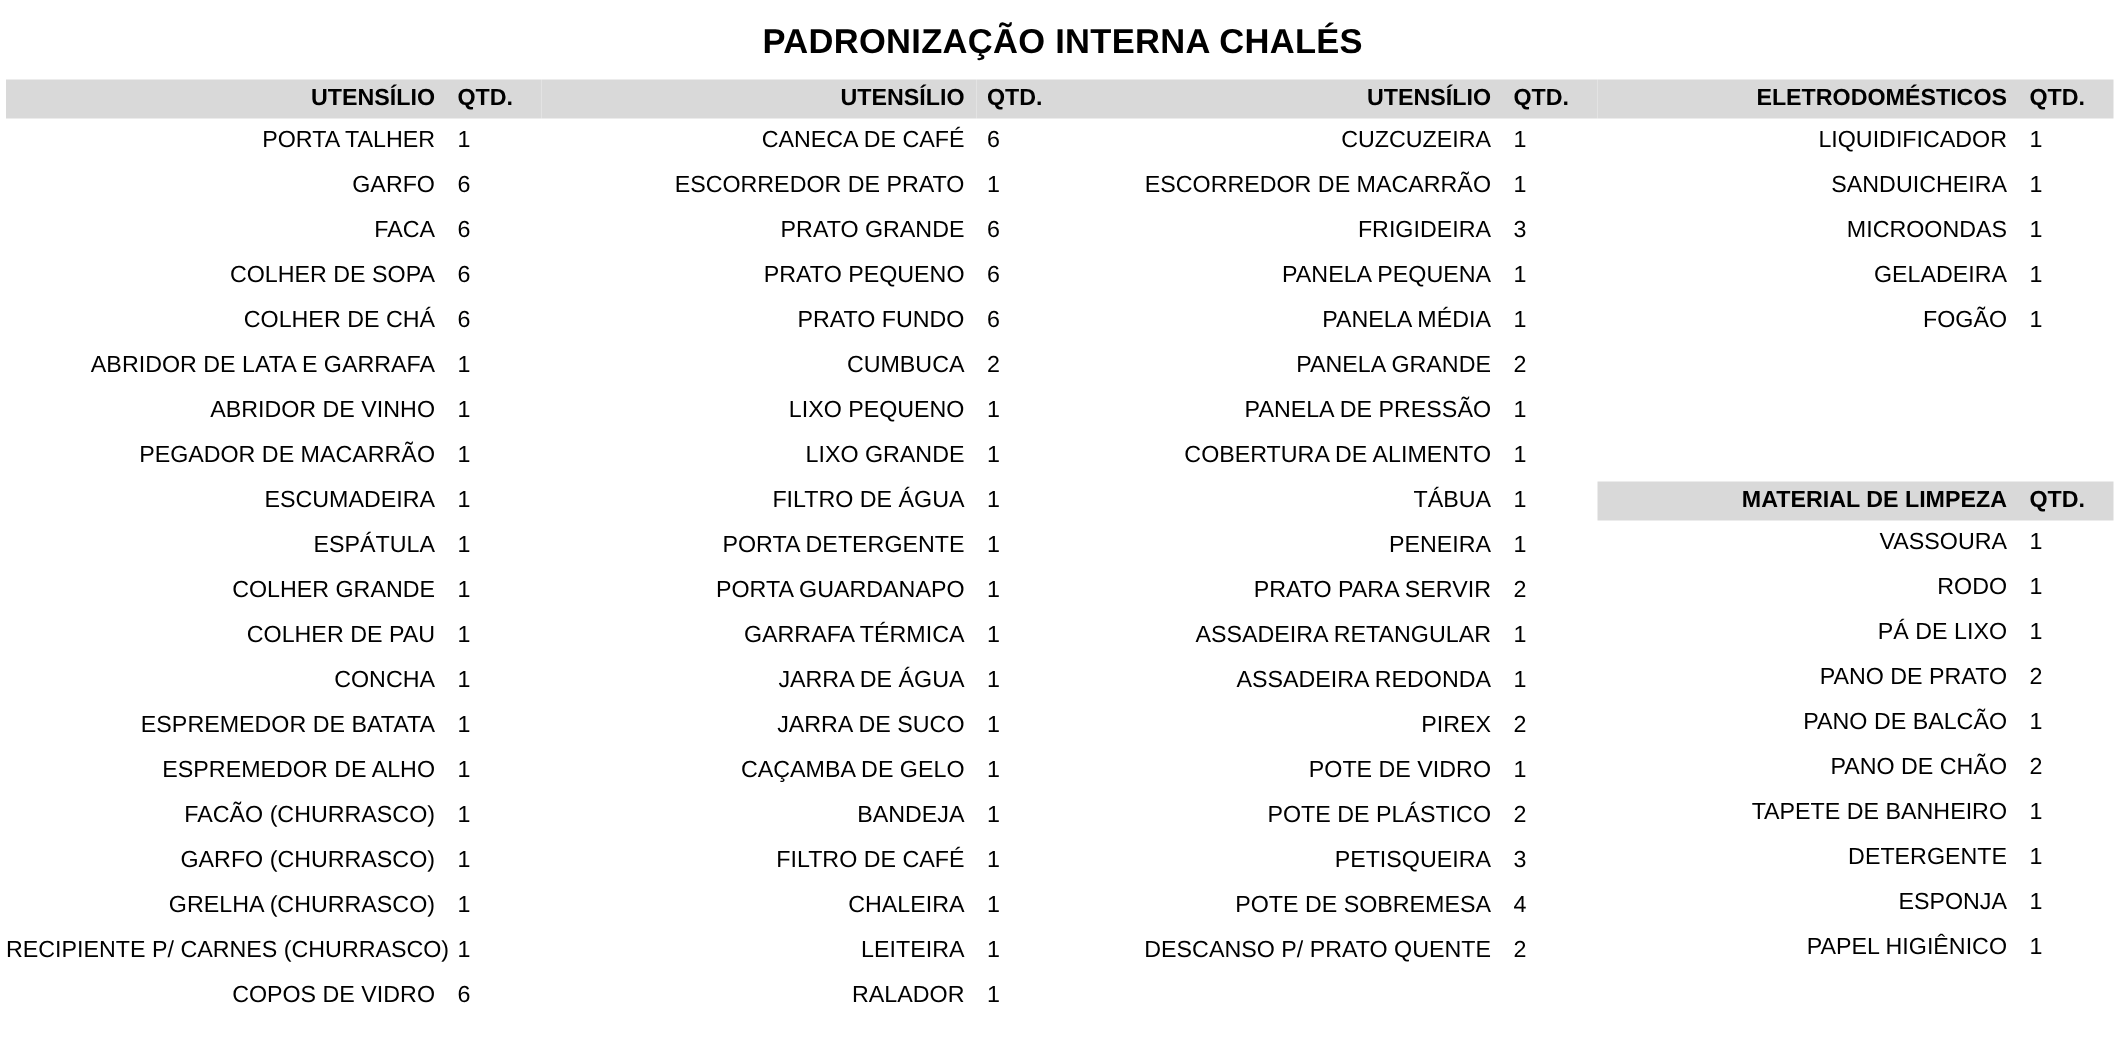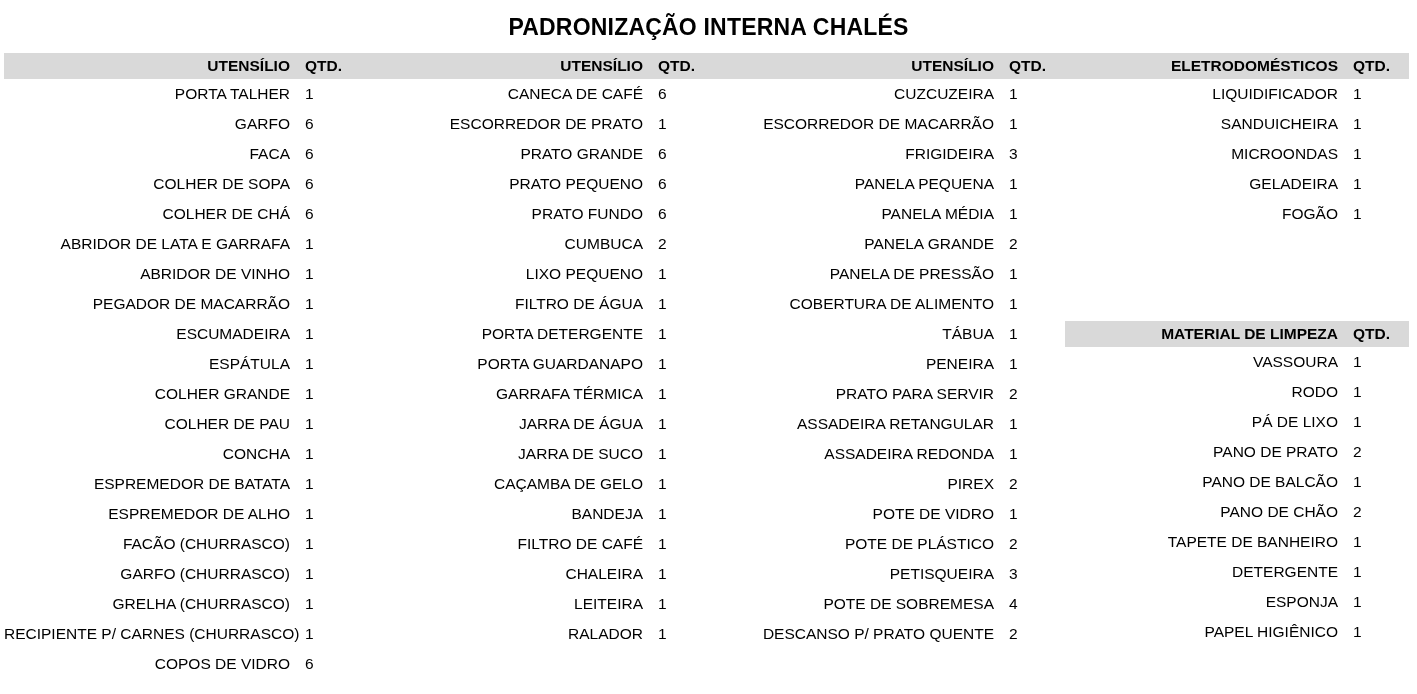--- a/index.html
+++ b/index.html
@@ -221,20 +221,24 @@
             </tr>
             <tr class="row">
               <td class="name">CUMBUCA</td>
               <td class="qtd">2</td>
             </tr>
             <tr class="row">
               <td class="name">LIXO PEQUENO</td>
               <td class="qtd">1</td>
             </tr>
             <tr class="row">
+              <td class="name">LIXO GRANDE</td>
+              <td class="qtd">1</td>
+            </tr>
+            <tr class="row">
               <td class="name">FILTRO DE ÁGUA</td>
               <td class="qtd">1</td>
             </tr>
             <tr class="row">
               <td class="name">PORTA DETERGENTE</td>
               <td class="qtd">1</td>
             </tr>
             <tr class="row">
               <td class="name">PORTA GUARDANAPO</td>
               <td class="qtd">1</td>

